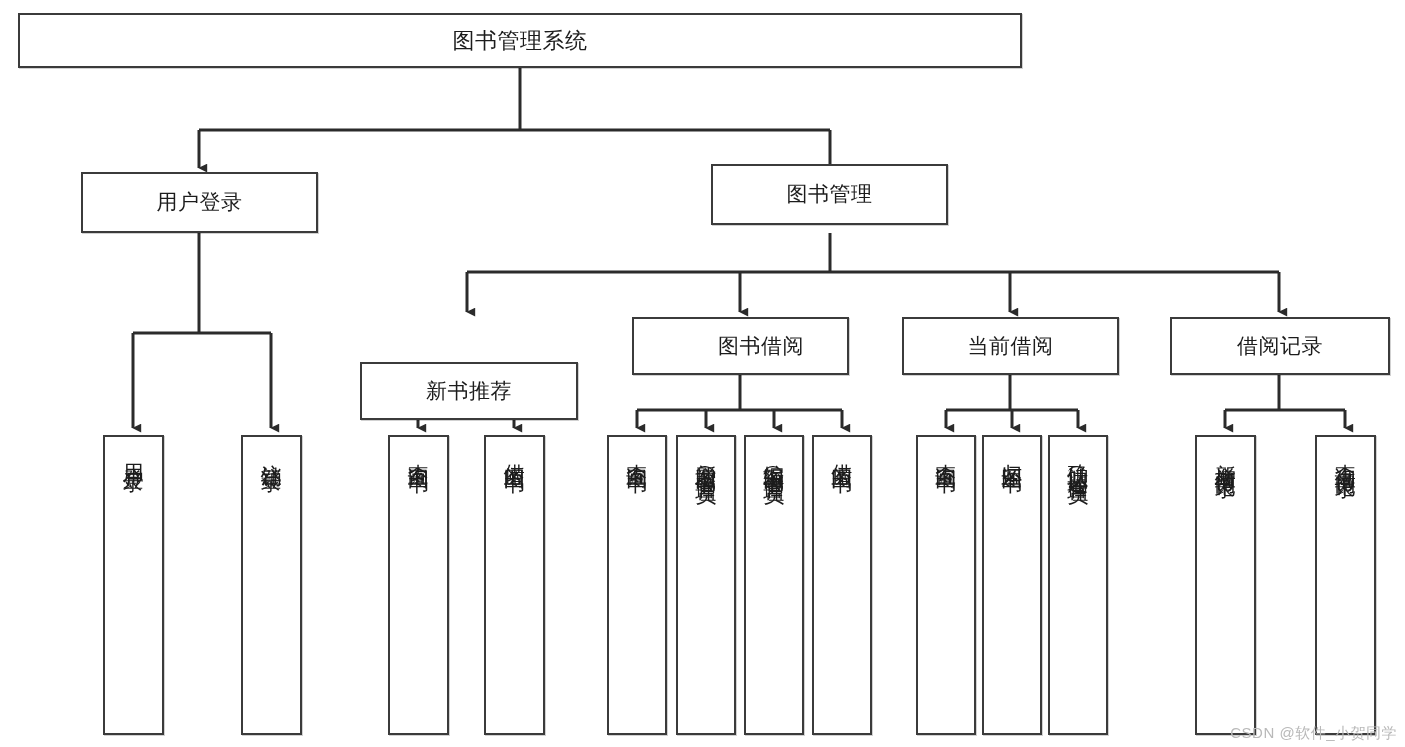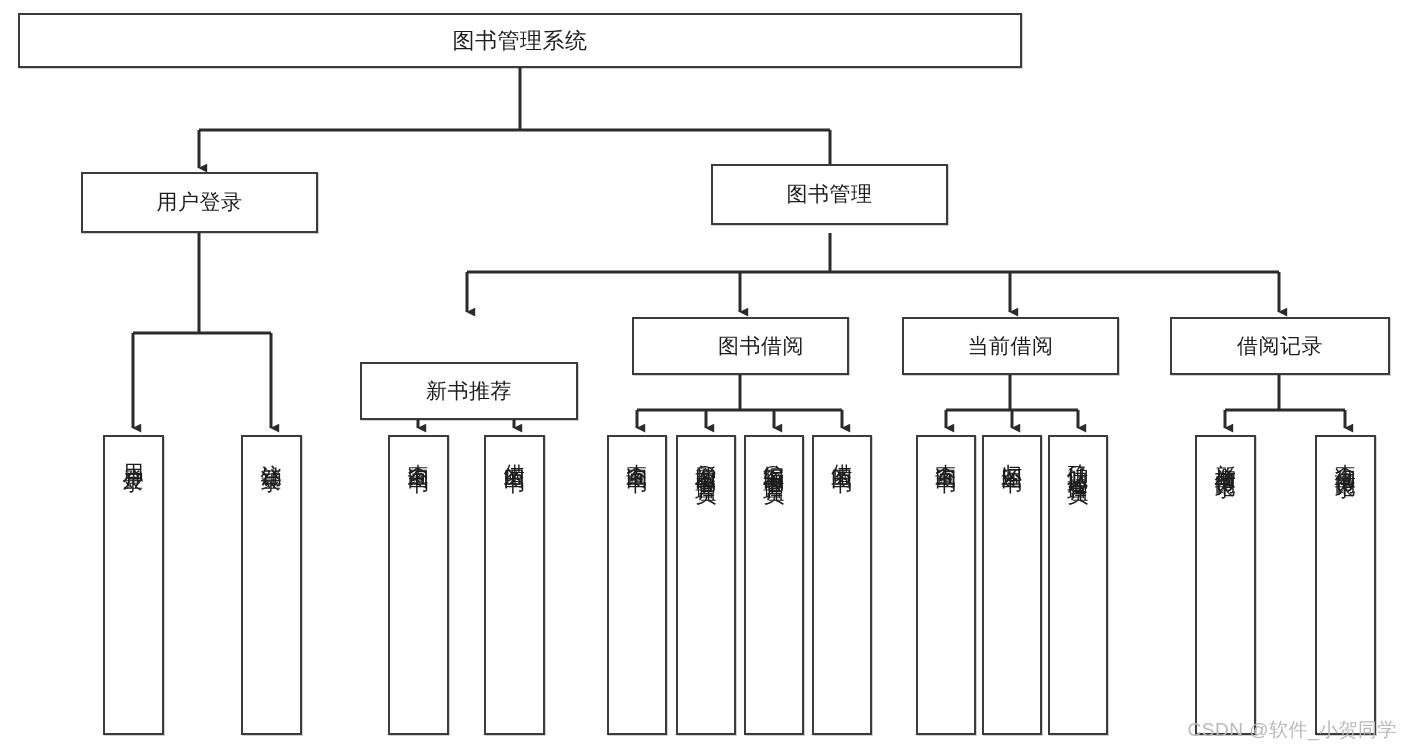--- a/index.html
+++ b/index.html
@@ -54,21 +54,21 @@
     font-size: 21px;
     line-height: 1.3;
     letter-spacing: 3px;
     white-space: normal;
     text-align: left;
   }
   #watermark {
     position: absolute;
     right: 8px;
     bottom: 4px;
-    font-size: 19px;
+    font-size: 15px;
     color: #b9b9b9;
     letter-spacing: 0.5px;
     white-space: nowrap;
   }
 </style>
 </head>
 <body>
 
 <div id="canvas">
 

